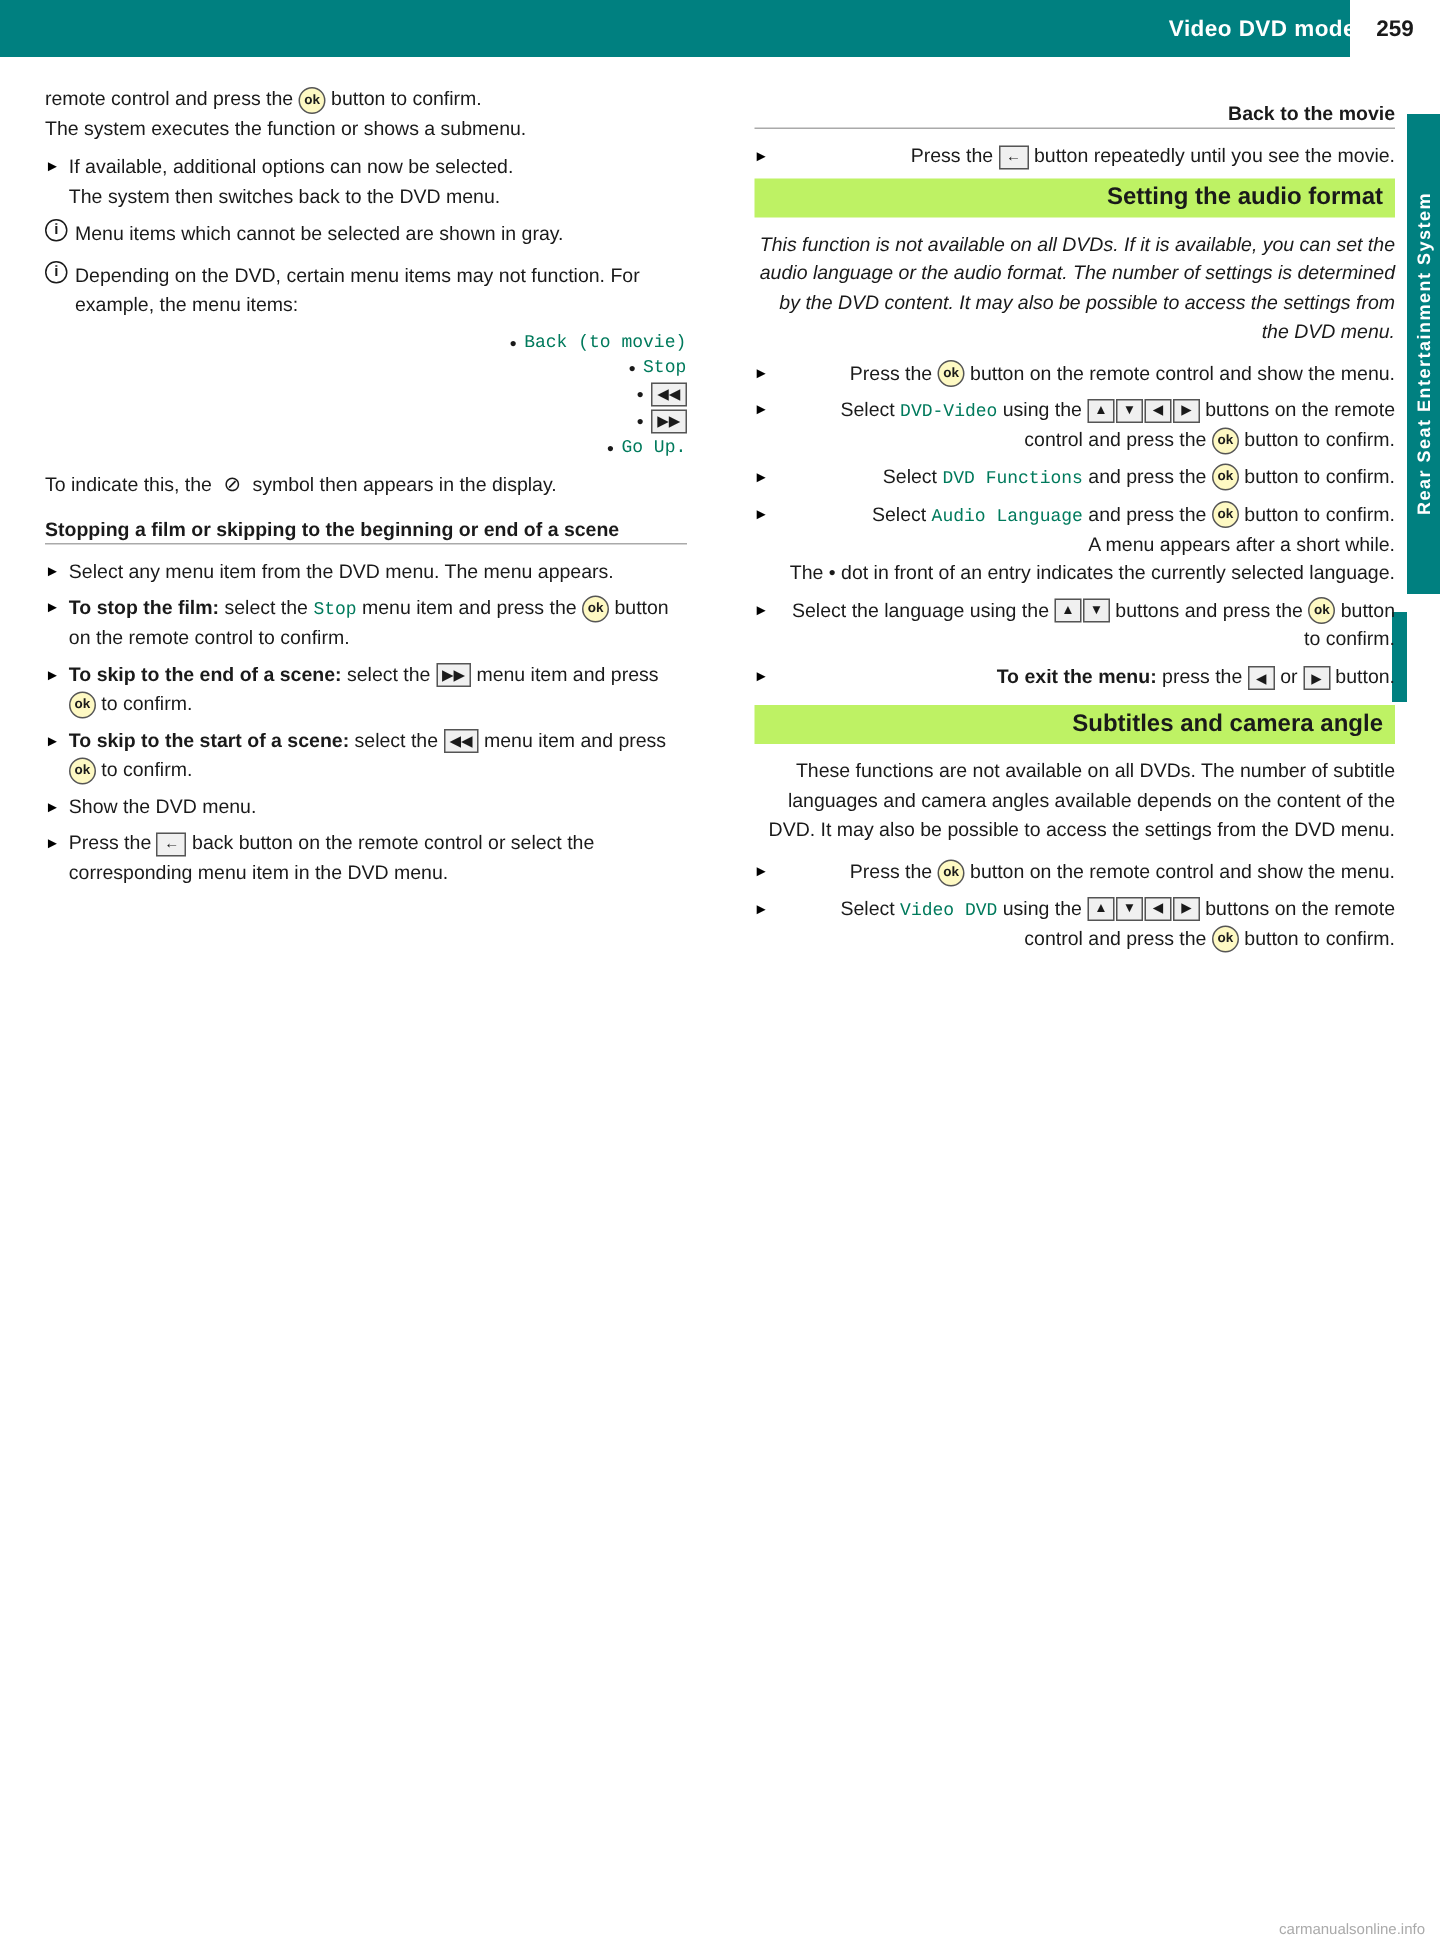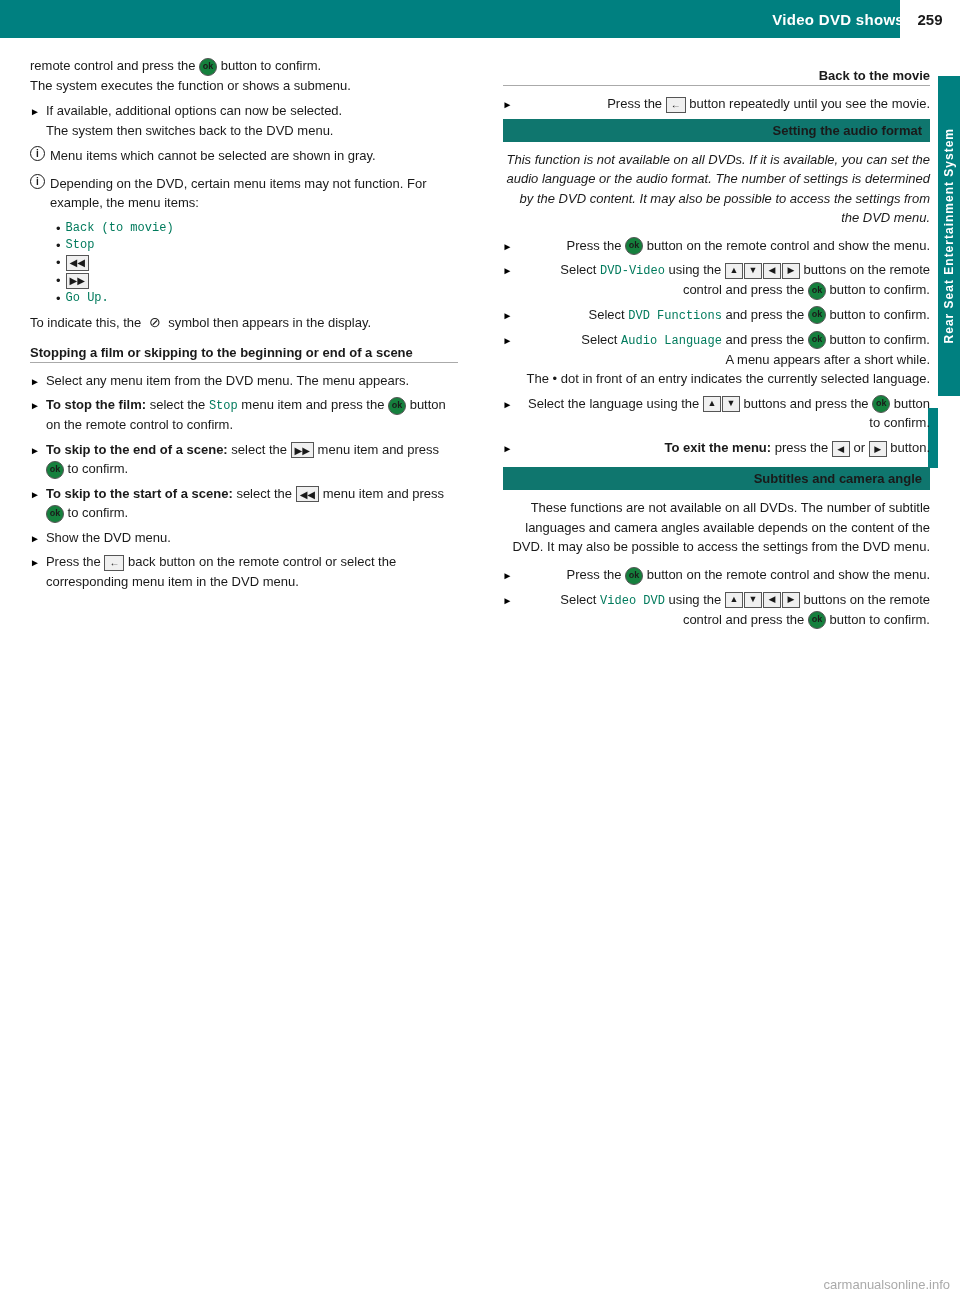--- a/index.html
+++ b/index.html
@@ -119,24 +119,24 @@
       display: flex;
       align-items: flex-start;
       margin-bottom: 8px;
       line-height: 1.5;
     }
     .info-content {
       flex: 1;
     }
 
     .section-header {
-      background: #0f766e;
+      background: #bef264;
       padding: 4px 8px;
       font-weight: bold;
-      font-size: 13px;
+      font-size: 16px;
       margin-bottom: 8px;
       margin-top: 4px;
     }
 
     .subsection-title {
       font-weight: bold;
       font-size: 13px;
       margin-bottom: 6px;
       margin-top: 12px;
       border-bottom: 1px solid #888;
@@ -166,21 +166,21 @@
     .ok-btn {
       display: inline-flex;
       align-items: center;
       justify-content: center;
       border: 1.5px solid #555;
       border-radius: 50%;
       width: 18px;
       height: 18px;
       font-size: 9px;
       font-weight: bold;
-      background: #15803d;
+      background: #fef9c3;
       vertical-align: middle;
       font-family: Arial, sans-serif;
     }
 
     .nav-btns {
       display: inline-flex;
       gap: 1px;
       vertical-align: middle;
     }
     .nav-btn {
@@ -192,20 +192,21 @@
       height: 16px;
       font-size: 9px;
       background: #f0f0f0;
     }
 
     .dot-bullet {
       margin-left: 10px;
       margin-bottom: 2px;
       display: flex;
       align-items: flex-start;
+      justify-content: flex-end;
     }
     .dot-bullet::before {
       content: "•";
       margin-right: 5px;
       flex-shrink: 0;
     }
 
     strong {
       font-weight: bold;
     }
@@ -224,21 +225,21 @@
       font-size: 10px;
       height: 16px;
       background: #f0f0f0;
       vertical-align: middle;
     }
 
     .watermark {
       position: fixed;
       bottom: 10px;
       right: 10px;
-      font-size: 13px;
+      font-size: 10px;
       color: #aaa;
     }
 
     .indent {
       margin-left: 16px;
     }
 
     .circle-no {
       display: inline-flex;
       align-items: center;
@@ -251,21 +252,21 @@
       font-weight: bold;
       margin-right: 5px;
       vertical-align: middle;
       flex-shrink: 0;
     }
   </style>
 </head>
 <body>
 
 <div class="header-bar">
-  <span class="header-title">Video DVD shows</span>
+  <span class="header-title">Video DVD mode</span>
   <div class="page-number-box">259</div>
 </div>
 
 <div style="position:relative;">
   <div class="side-tab">
     <span class="side-tab-text">Rear Seat Entertainment System</span>
   </div>
   <div class="side-tab-marker"></div>
 
   <div class="main-content">

